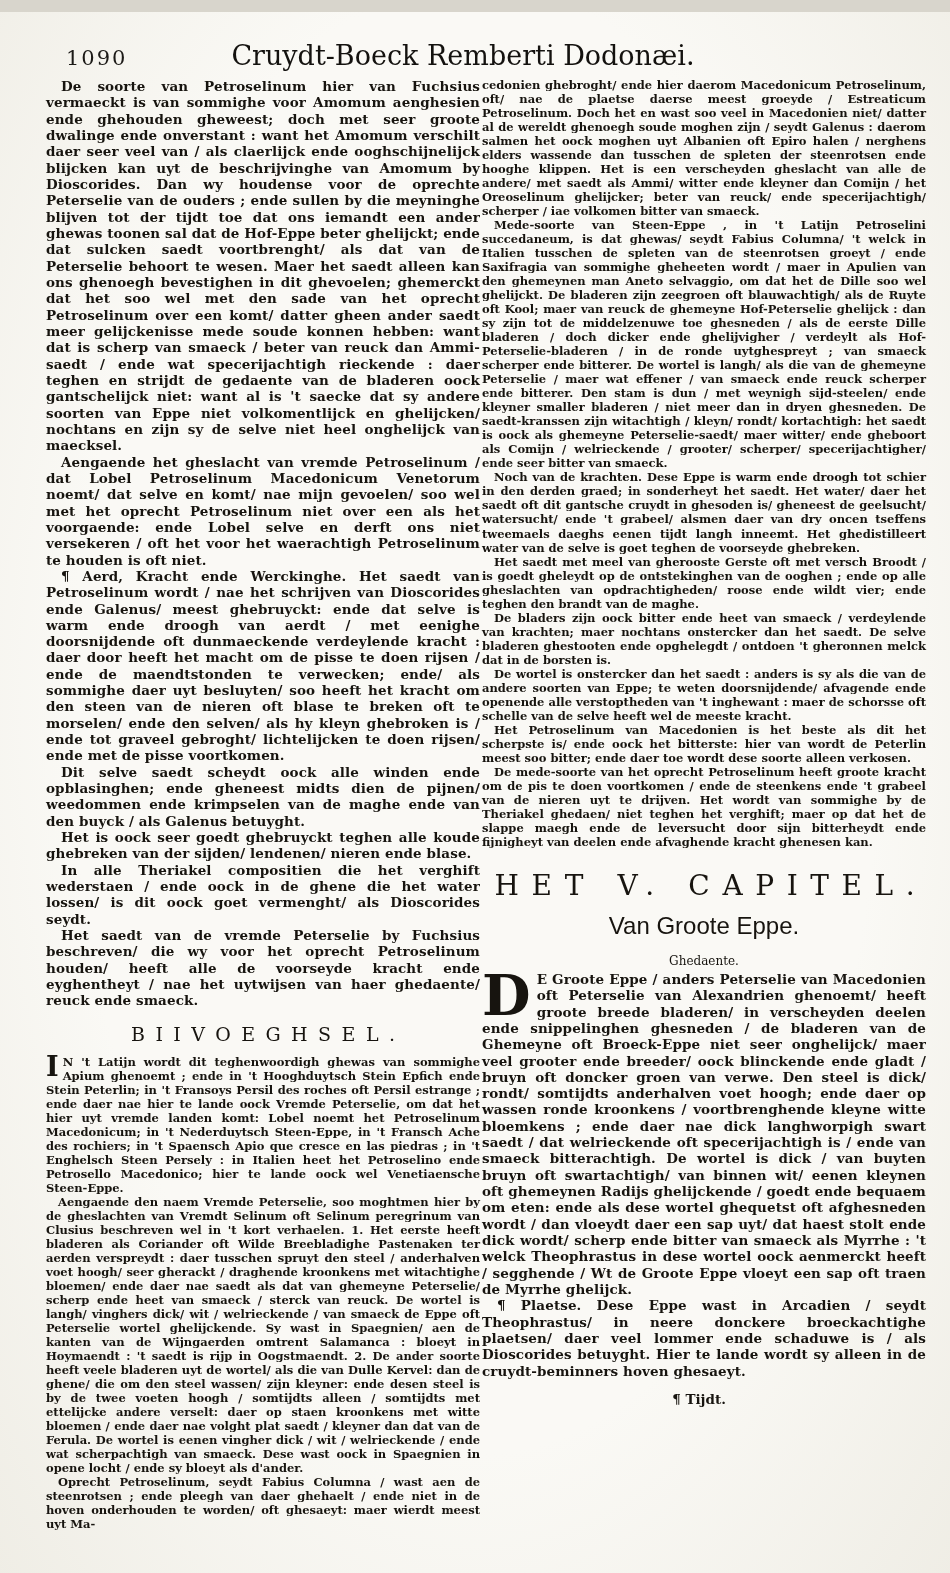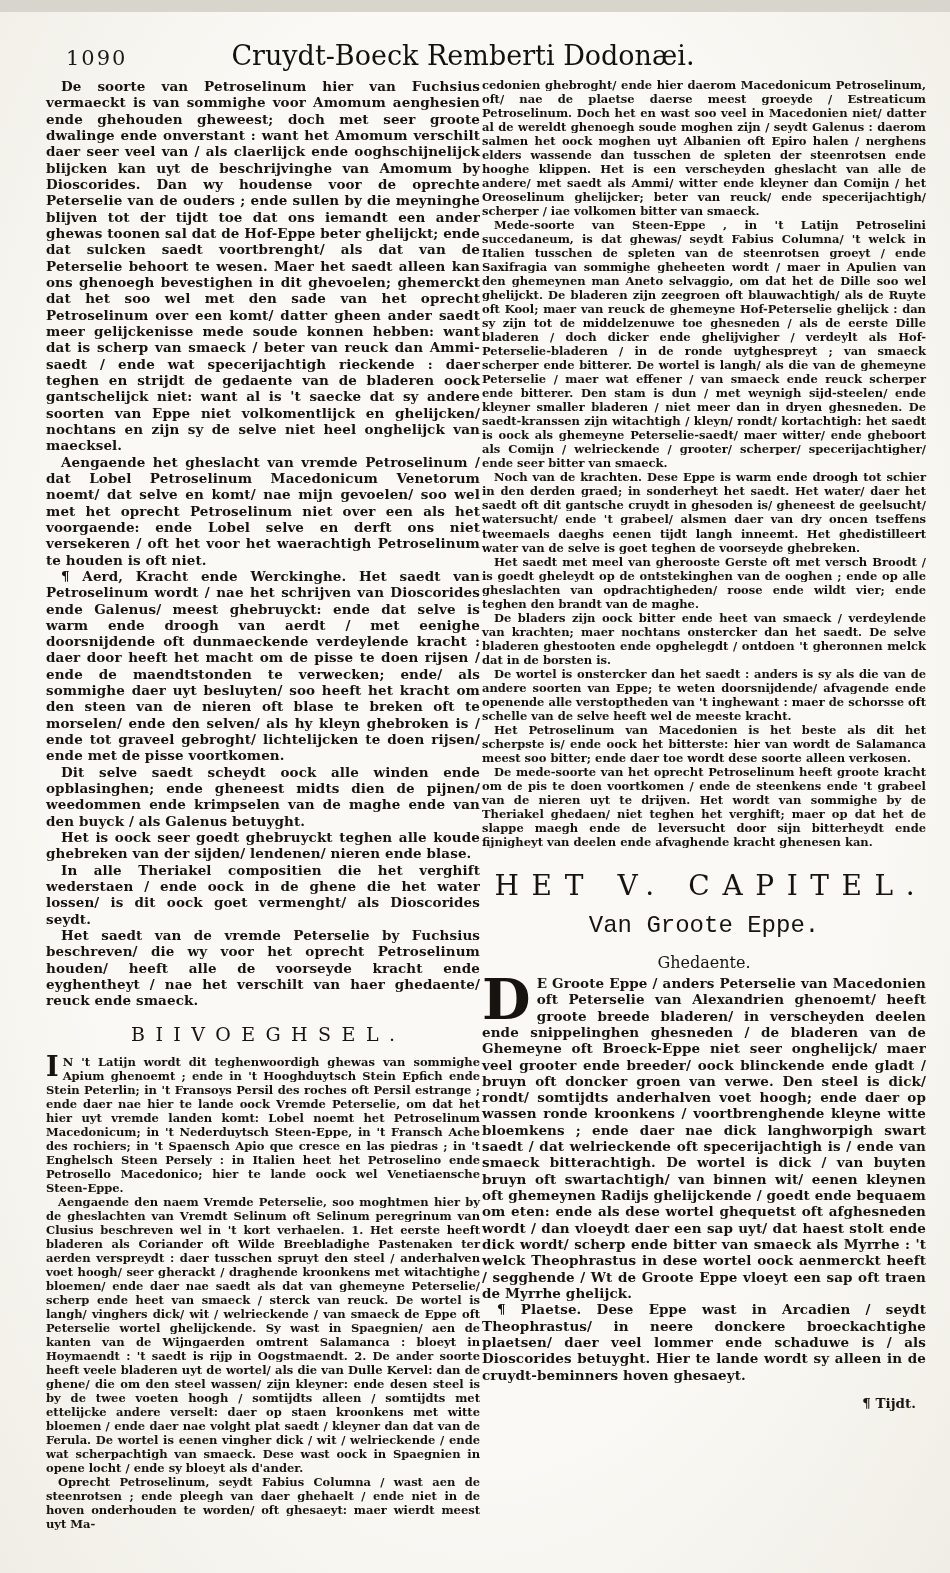--- a/index.html
+++ b/index.html
@@ -61,48 +61,48 @@
     font-family:"DejaVu Serif",serif;
     font-weight:400;
     font-size:28px;
     letter-spacing:0.45em;
     text-indent:0.45em;
     white-space:nowrap;
   }
   .chapter-title{
     margin:10px 0 14px 0;
     text-align:center;
-    font-family:Liberation Mono, monospace;
+    font-family:Liberation Sans, sans-serif;
     font-weight:400;
     font-size:24px;
   }
   .ghedaente{
     margin:6px 0 3px 0;
     text-align:center;
     font-family:"DejaVu Serif",serif;
     font-weight:400;
-    font-size:16px;
+    font-size:12px;
   }
   .dropcap{
     float:left;
     font-family:"DejaVu Serif",serif;
     font-weight:700;
     font-size:27px;line-height:22px;
     padding:1px 4px 0 0;
   }
   .dropcap-big{
     float:left;
     font-family:"DejaVu Serif",serif;
     font-weight:700;
     font-size:56px;line-height:44px;
     padding:2px 6px 0 0;
   }
   .catchword{
     margin-top:12px;
-    text-align:right;
+    text-align:center;
     font-family:"DejaVu Serif",serif;
     font-weight:700;
     font-size:13.5px;
     padding-right:10px;
   }
 </style>
 </head>
 <body>
 
 <div class="page">
@@ -110,39 +110,39 @@
   <div class="pagenum">1090</div>
   <div class="runtitle">Cruydt-Boeck Remberti Dodonæi.</div>
 
   <div class="col col-left">
     <p class="bl">De soorte van Petroselinum hier van Fuchsius vermaeckt is van sommighe voor Amomum aenghesien ende ghehouden gheweest; doch met seer groote dwalinge ende onverstant : want het Amomum verschilt daer seer veel van / als claerlijck ende ooghschijnelijck blijcken kan uyt de beschrijvinghe van Amomum by Dioscorides. Dan wy houdense voor de oprechte Peterselie van de ouders ; ende sullen by die meyninghe blijven tot der tijdt toe dat ons iemandt een ander ghewas toonen sal dat de Hof-Eppe beter ghelijckt; ende dat sulcken saedt voortbrenght/ als dat van de Peterselie behoort te wesen. Maer het saedt alleen kan ons ghenoegh bevestighen in dit ghevoelen; ghemerckt dat het soo wel met den sade van het oprecht Petroselinum over een komt/ datter gheen ander saedt meer gelijckenisse mede soude konnen hebben: want dat is scherp van smaeck / beter van reuck dan Ammi-saedt / ende wat specerijachtigh rieckende : daer teghen en strijdt de gedaente van de bladeren oock gantschelijck niet: want al is 't saecke dat sy andere soorten van Eppe niet volkomentlijck en ghelijcken/ nochtans en zijn sy de selve niet heel onghelijck van maecksel.</p>
     <p class="bl">Aengaende het gheslacht van vremde Petroselinum / dat Lobel Petroselinum Macedonicum Venetorum noemt/ dat selve en komt/ nae mijn gevoelen/ soo wel met het oprecht Petroselinum niet over een als het voorgaende: ende Lobel selve en derft ons niet versekeren / oft het voor het waerachtigh Petroselinum te houden is oft niet.</p>
     <p class="bl">¶ Aerd, Kracht ende Werckinghe. Het saedt van Petroselinum wordt / nae het schrijven van Dioscorides ende Galenus/ meest ghebruyckt: ende dat selve is warm ende droogh van aerdt / met eenighe doorsnijdende oft dunmaeckende verdeylende kracht : daer door heeft het macht om de pisse te doen rijsen / ende de maendtstonden te verwecken; ende/ als sommighe daer uyt besluyten/ soo heeft het kracht om den steen van de nieren oft blase te breken oft te morselen/ ende den selven/ als hy kleyn ghebroken is / ende tot graveel gebroght/ lichtelijcken te doen rijsen/ ende met de pisse voortkomen.</p>
     <p class="bl">Dit selve saedt scheydt oock alle winden ende opblasinghen; ende gheneest midts dien de pijnen/ weedommen ende krimpselen van de maghe ende van den buyck / als Galenus betuyght.</p>
     <p class="bl">Het is oock seer goedt ghebruyckt teghen alle koude ghebreken van der sijden/ lendenen/ nieren ende blase.</p>
     <p class="bl">In alle Theriakel compositien die het verghift wederstaen / ende oock in de ghene die het water lossen/ is dit oock goet vermenght/ als Dioscorides seydt.</p>
-    <p class="bl">Het saedt van de vremde Peterselie by Fuchsius beschreven/ die wy voor het oprecht Petroselinum houden/ heeft alle de voorseyde kracht ende eyghentheyt / nae het verschilt van haer ghedaente/ reuck ende smaeck.</p>
+    <p class="bl">Het saedt van de vremde Peterselie by Fuchsius beschreven/ die wy voor het oprecht Petroselinum houden/ heeft alle de voorseyde kracht ende eyghentheyt / nae het uytwijsen van haer ghedaente/ reuck ende smaeck.</p>
 
     <h2 class="appendix-heading">BIIVOEGHSEL.</h2>
 
     <p class="sm noindent">
       <span class="dropcap">I</span><span>N 't Latijn wordt dit teghenwoordigh ghewas van sommighe Apium ghenoemt ; ende in 't Hooghduytsch Stein Epfich ende Stein Peterlin; in 't Fransoys Persil des roches oft Persil estrange ; ende daer nae hier te lande oock Vremde Peterselie, om dat het hier uyt vremde landen komt: Lobel noemt het Petroselinum Macedonicum; in 't Nederduytsch Steen-Eppe, in 't Fransch Ache des rochiers; in 't Spaensch Apio que cresce en las piedras ; in 't Enghelsch Steen Persely : in Italien heet het Petroselino ende Petrosello Macedonico; hier te lande oock wel Venetiaensche Steen-Eppe.</span>
     </p>
     <p class="sm">Aengaende den naem Vremde Peterselie, soo moghtmen hier by de gheslachten van Vremdt Selinum oft Selinum peregrinum van Clusius beschreven wel in 't kort verhaelen. 1. Het eerste heeft bladeren als Coriander oft Wilde Breebladighe Pastenaken ter aerden verspreydt : daer tusschen spruyt den steel / anderhalven voet hoogh/ seer gherackt / draghende kroonkens met witachtighe bloemen/ ende daer nae saedt als dat van ghemeyne Peterselie/ scherp ende heet van smaeck / sterck van reuck. De wortel is langh/ vinghers dick/ wit / welrieckende / van smaeck de Eppe oft Peterselie wortel ghelijckende. Sy wast in Spaegnien/ aen de kanten van de Wijngaerden omtrent Salamanca : bloeyt in Hoymaendt : 't saedt is rijp in Oogstmaendt. 2. De ander soorte heeft veele bladeren uyt de wortel/ als die van Dulle Kervel: dan de ghene/ die om den steel wassen/ zijn kleyner: ende desen steel is by de twee voeten hoogh / somtijdts alleen / somtijdts met ettelijcke andere verselt: daer op staen kroonkens met witte bloemen / ende daer nae volght plat saedt / kleyner dan dat van de Ferula. De wortel is eenen vingher dick / wit / welrieckende / ende wat scherpachtigh van smaeck. Dese wast oock in Spaegnien in opene locht / ende sy bloeyt als d'ander.</p>
     <p class="sm">Oprecht Petroselinum, seydt Fabius Columna / wast aen de steenrotsen ; ende pleegh van daer ghehaelt / ende niet in de hoven onderhouden te worden/ oft ghesaeyt: maer wierdt meest uyt Ma-</p>
   </div>
 
   <div class="col col-right">
     <p class="sm noindent">cedonien ghebroght/ ende hier daerom Macedonicum Petroselinum, oft/ nae de plaetse daerse meest groeyde / Estreaticum Petroselinum. Doch het en wast soo veel in Macedonien niet/ datter al de wereldt ghenoegh soude moghen zijn / seydt Galenus : daerom salmen het oock moghen uyt Albanien oft Epiro halen / nerghens elders wassende dan tusschen de spleten der steenrotsen ende hooghe klippen. Het is een verscheyden gheslacht van alle de andere/ met saedt als Ammi/ witter ende kleyner dan Comijn / het Oreoselinum ghelijcker; beter van reuck/ ende specerijachtigh/ scherper / iae volkomen bitter van smaeck.</p>
     <p class="sm">Mede-soorte van Steen-Eppe , in 't Latijn Petroselini succedaneum, is dat ghewas/ seydt Fabius Columna/ 't welck in Italien tusschen de spleten van de steenrotsen groeyt / ende Saxifragia van sommighe gheheeten wordt / maer in Apulien van den ghemeynen man Aneto selvaggio, om dat het de Dille soo wel ghelijckt. De bladeren zijn zeegroen oft blauwachtigh/ als de Ruyte oft Kool; maer van reuck de ghemeyne Hof-Peterselie ghelijck : dan sy zijn tot de middelzenuwe toe ghesneden / als de eerste Dille bladeren / doch dicker ende ghelijvigher / verdeylt als Hof-Peterselie-bladeren / in de ronde uytghespreyt ; van smaeck scherper ende bitterer. De wortel is langh/ als die van de ghemeyne Peterselie / maer wat effener / van smaeck ende reuck scherper ende bitterer. Den stam is dun / met weynigh sijd-steelen/ ende kleyner smaller bladeren / niet meer dan in dryen ghesneden. De saedt-kranssen zijn witachtigh / kleyn/ rondt/ kortachtigh: het saedt is oock als ghemeyne Peterselie-saedt/ maer witter/ ende gheboort als Comijn / welrieckende / grooter/ scherper/ specerijachtigher/ ende seer bitter van smaeck.</p>
     <p class="sm">Noch van de krachten. Dese Eppe is warm ende droogh tot schier in den derden graed; in sonderheyt het saedt. Het water/ daer het saedt oft dit gantsche cruydt in ghesoden is/ gheneest de geelsucht/ watersucht/ ende 't grabeel/ alsmen daer van dry oncen tseffens tweemaels daeghs eenen tijdt langh inneemt. Het ghedistilleert water van de selve is goet teghen de voorseyde ghebreken.</p>
     <p class="sm">Het saedt met meel van gherooste Gerste oft met versch Broodt / is goedt gheleydt op de ontstekinghen van de ooghen ; ende op alle gheslachten van opdrachtigheden/ roose ende wildt vier; ende teghen den brandt van de maghe.</p>
     <p class="sm">De bladers zijn oock bitter ende heet van smaeck / verdeylende van krachten; maer nochtans onstercker dan het saedt. De selve bladeren ghestooten ende opghelegdt / ontdoen 't gheronnen melck dat in de borsten is.</p>
     <p class="sm">De wortel is onstercker dan het saedt : anders is sy als die van de andere soorten van Eppe; te weten doorsnijdende/ afvagende ende openende alle verstoptheden van 't inghewant : maer de schorsse oft schelle van de selve heeft wel de meeste kracht.</p>
-    <p class="sm">Het Petroselinum van Macedonien is het beste als dit het scherpste is/ ende oock het bitterste: hier van wordt de Salamanca meest soo bitter; ende daer toe wordt dese soorte alleen verkosen.</p>
+    <p class="sm">Het Petroselinum van Macedonien is het beste als dit het scherpste is/ ende oock het bitterste: hier van wordt de Peterlin meest soo bitter; ende daer toe wordt dese soorte alleen verkosen.</p>
     <p class="sm">De mede-soorte van het oprecht Petroselinum heeft groote kracht om de pis te doen voortkomen / ende de steenkens ende 't grabeel van de nieren uyt te drijven. Het wordt van sommighe by de Theriakel ghedaen/ niet teghen het verghift; maer op dat het de slappe maegh ende de leversucht door sijn bitterheydt ende fijnigheyt van deelen ende afvaghende kracht ghenesen kan.</p>
 
     <h2 class="chapter-heading">HET V. CAPITEL.</h2>
     <h3 class="chapter-title">Van Groote Eppe.</h3>
     <h4 class="ghedaente">Ghedaente.</h4>
 
     <p class="bl noindent">
       <span class="dropcap-big">D</span><span>E Groote Eppe / anders Peterselie van Macedonien oft Peterselie van Alexandrien ghenoemt/ heeft groote breede bladeren/ in verscheyden deelen ende snippelinghen ghesneden / de bladeren van de Ghemeyne oft Broeck-Eppe niet seer onghelijck/ maer veel grooter ende breeder/ oock blinckende ende gladt / bruyn oft doncker groen van verwe. Den steel is dick/ rondt/ somtijdts anderhalven voet hoogh; ende daer op wassen ronde kroonkens / voortbrenghende kleyne witte bloemkens ; ende daer nae dick langhworpigh swart saedt / dat welrieckende oft specerijachtigh is / ende van smaeck bitterachtigh. De wortel is dick / van buyten bruyn oft swartachtigh/ van binnen wit/ eenen kleynen oft ghemeynen Radijs ghelijckende / goedt ende bequaem om eten: ende als dese wortel ghequetst oft afghesneden wordt / dan vloeydt daer een sap uyt/ dat haest stolt ende dick wordt/ scherp ende bitter van smaeck als Myrrhe : 't welck Theophrastus in dese wortel oock aenmerckt heeft / segghende / Wt de Groote Eppe vloeyt een sap oft traen de Myrrhe ghelijck.</span>
     </p>
     <p class="bl">¶ Plaetse. Dese Eppe wast in Arcadien / seydt Theophrastus/ in neere donckere broeckachtighe plaetsen/ daer veel lommer ende schaduwe is / als Dioscorides betuyght. Hier te lande wordt sy alleen in de cruydt-beminners hoven ghesaeyt.</p>

